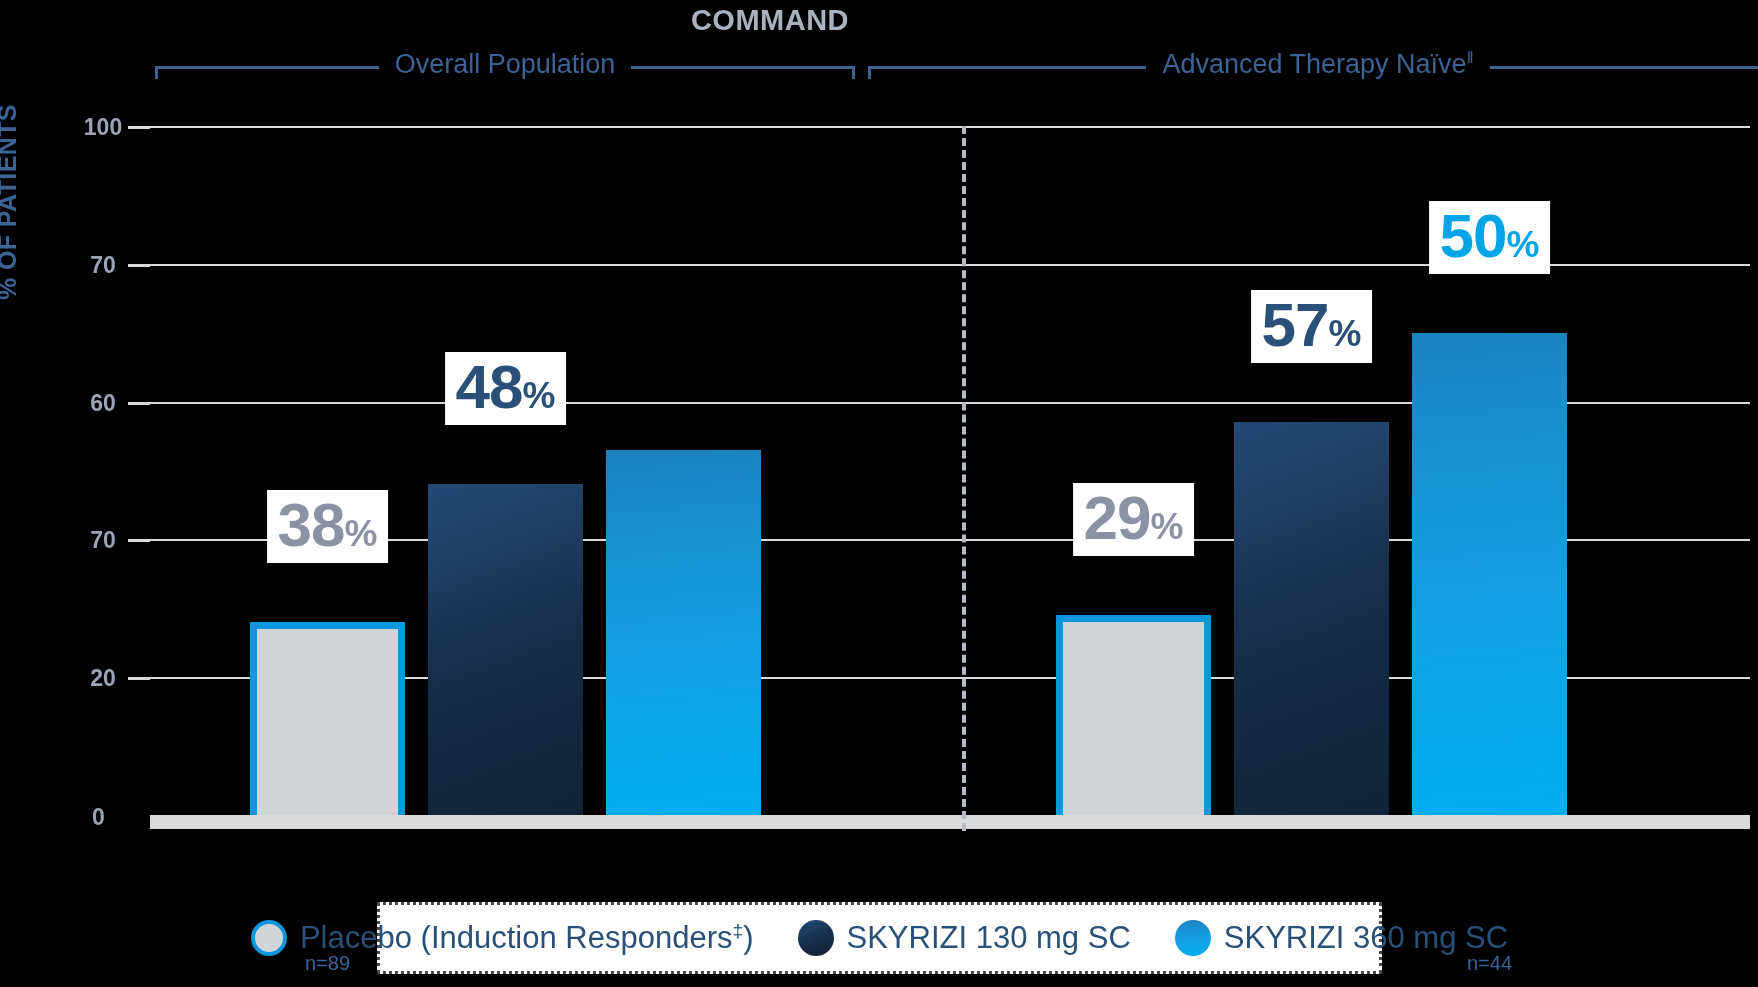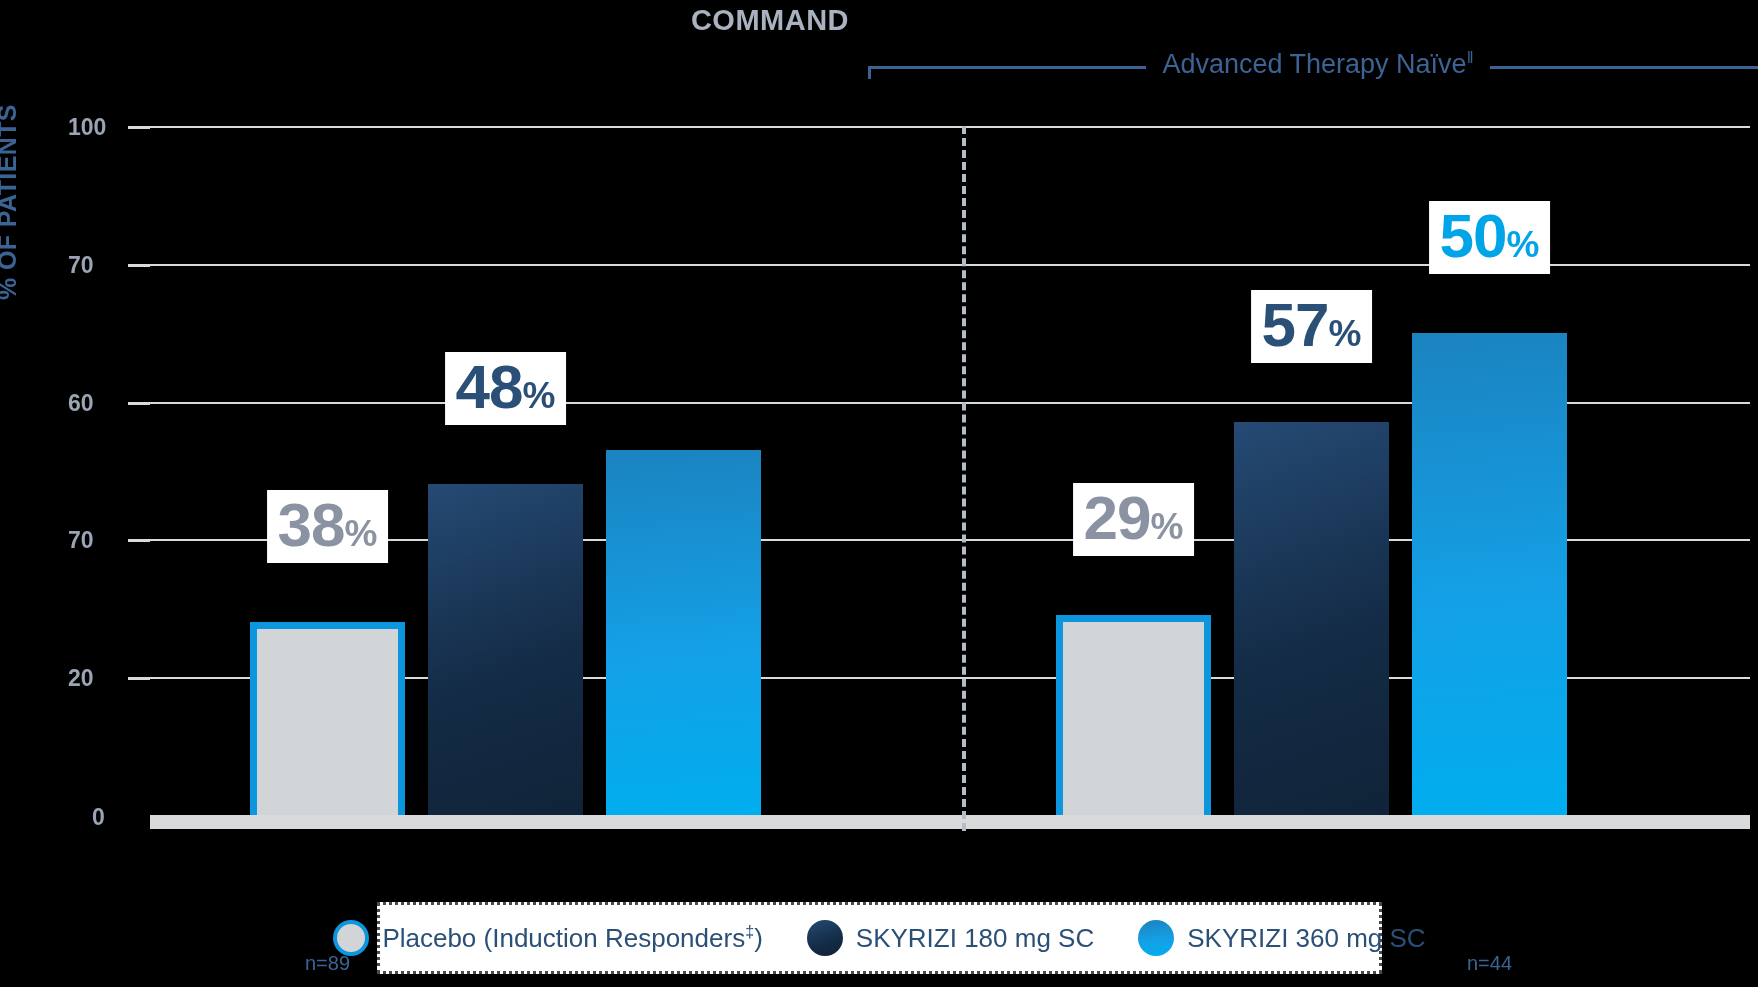--- a/index.html
+++ b/index.html
@@ -95,21 +95,21 @@
     position: absolute;
     left: -22px;
     width: 22px;
     height: 3px;
     background: #d8dadc;
   }
   .ylabel {
     position: absolute;
     right: 1612px;
     width: 70px;
-    text-align: left;
+    text-align: center;
     font-size: 23px;
     font-weight: 700;
     color: #9aa4b4;
     transform: translateY(-50%);
     line-height: 1;
   }
   #axis-baseline {
     position: absolute;
     left: 0;
     top: 689px;
@@ -205,21 +205,21 @@
     border: 3px dotted #4a4a4a;
     display: flex;
     align-items: center;
     justify-content: center;
     gap: 44px;
   }
   .legend-item {
     display: flex;
     align-items: center;
     gap: 13px;
-    font-size: 26px;
+    font-size: 31px;
     color: #2b5078;
     white-space: nowrap;
   }
   .legend-swatch {
     width: 36px;
     height: 36px;
     border-radius: 50%;
     flex: 0 0 auto;
   }
   .legend-swatch.placebo { background: #d2d5d7; border: 4px solid #0b96de; }
@@ -227,20 +227,27 @@
   .legend-swatch.sk360   { background: linear-gradient(175deg,#1b83c0 0%,#14a0e6 55%,#00aeef 100%); }
   .legend-label sup { font-size: 0.62em; vertical-align: super; }
 </style>
 </head>
 <body>
 
 <div id="root">
 
   <div id="chart-title">COMMAND</div>
 
+  <div class="group-header" id="group-header-left">
+    <div class="bracket-line cap-left"></div>
+    <div class="group-label">
+      <span>Overall Population</span><sup></sup>
+    </div>
+    <div class="bracket-line cap-right"></div>
+  </div>
 
   <div class="group-header" id="group-header-right">
     <div class="bracket-line cap-left"></div>
     <div class="group-label">
       <span>Advanced Therapy Naïve</span><sup>‖</sup>
     </div>
     <div class="bracket-line cap-right"></div>
   </div>
 
   <div id="y-axis-title">% OF PATIENTS</div>
@@ -313,21 +320,21 @@
 
   <div id="legend">
 
     <div class="legend-item">
       <span class="legend-swatch placebo"></span>
       <span class="legend-label"><span>Placebo (Induction Responders</span><sup>‡</sup><span>)</span></span>
     </div>
 
     <div class="legend-item">
       <span class="legend-swatch sk180"></span>
-      <span class="legend-label">SKYRIZI 180 mg SC</span>
+      <span class="legend-label">SKYRIZI 130 mg SC</span>
     </div>
 
     <div class="legend-item">
       <span class="legend-swatch sk360"></span>
       <span class="legend-label">SKYRIZI 360 mg SC</span>
     </div>
 
   </div>
 
 </div>

